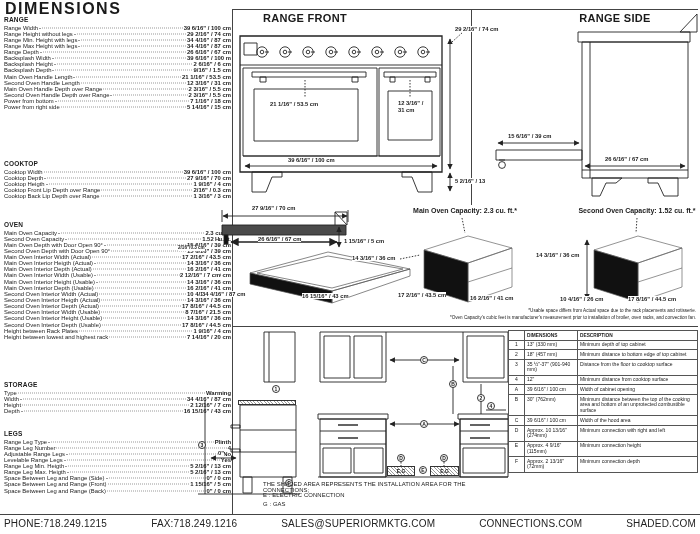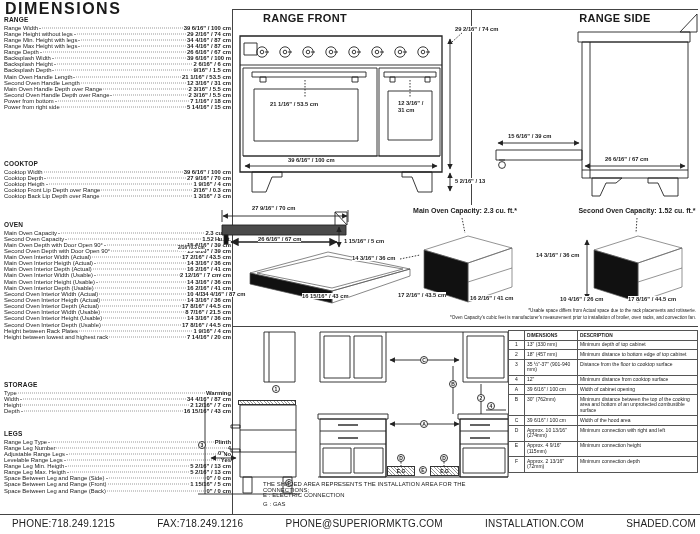--- a/index.html
+++ b/index.html
@@ -36,21 +36,21 @@
   .install-note{position:absolute;font-size:5.9px;letter-spacing:.1px;}
   
   #spec-table{position:absolute;left:508px;top:330px;width:190px;border-collapse:collapse;
               font-size:5px;line-height:1.15;}
   #spec-table td,#spec-table th{border:0.7px solid #555;padding:1.5px 2px;vertical-align:top;text-align:left;}
   #spec-table th{font-weight:bold;font-size:4.8px;}
   #spec-table td.ref{width:11px;text-align:center;}
   #spec-table td.dimv{width:48px;}
   
   #footer{position:absolute;left:0;top:515px;width:700px;display:flex;justify-content:space-between;
-          padding:3px 4px 0 12px;box-sizing:border-box;font-size:10px;color:#222;letter-spacing:.2px;}
+          padding:3px 4px 0 4px;box-sizing:border-box;font-size:10px;color:#222;letter-spacing:.2px;}
   svg{position:absolute;left:0;top:0;}
   svg *{vector-effect:non-scaling-stroke;}
 </style>
 </head>
 <body>
 
 <div id="canvas">
 
   <div class="hrule" style="left:232px;top:9px;width:466px;"></div>
   <div class="vrule" style="left:232px;top:9px;height:505px;"></div>
@@ -631,18 +631,18 @@
         <td class="dimv">Approx. 2 13/16" (72mm)</td>
         <td>Minimum connection depth</td>
       </tr>
       </tbody>
   </table>
 
   <div id="footer">
 
   <span>PHONE:718.249.1215</span>
       <span>FAX:718.249.1216</span>
-      <span>PHONE@SUPERIORMKTG.COM</span>
-      <span>INSTALLATION.COM</span>
+      <span>SALES@SUPERIORMKTG.COM</span>
+      <span>CONNECTIONS.COM</span>
       <span>SHADED.COM</span>
     </div>
 
 </div>
 
 </body></html>

